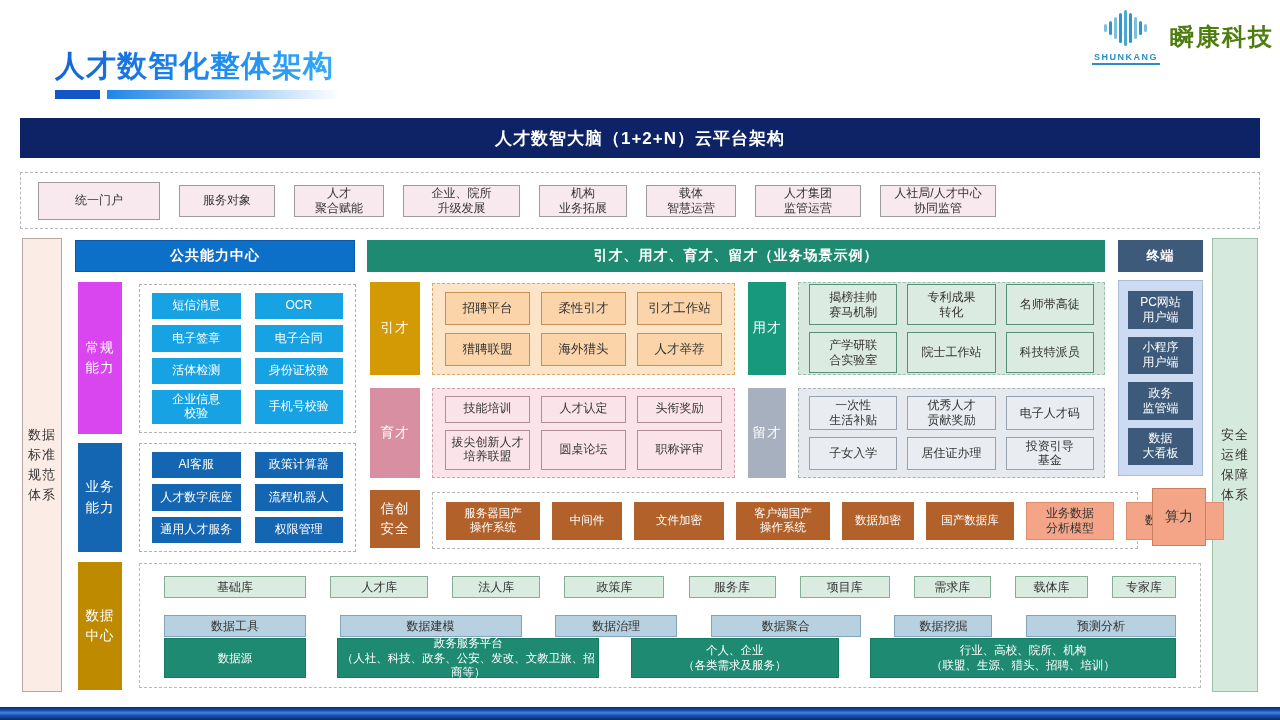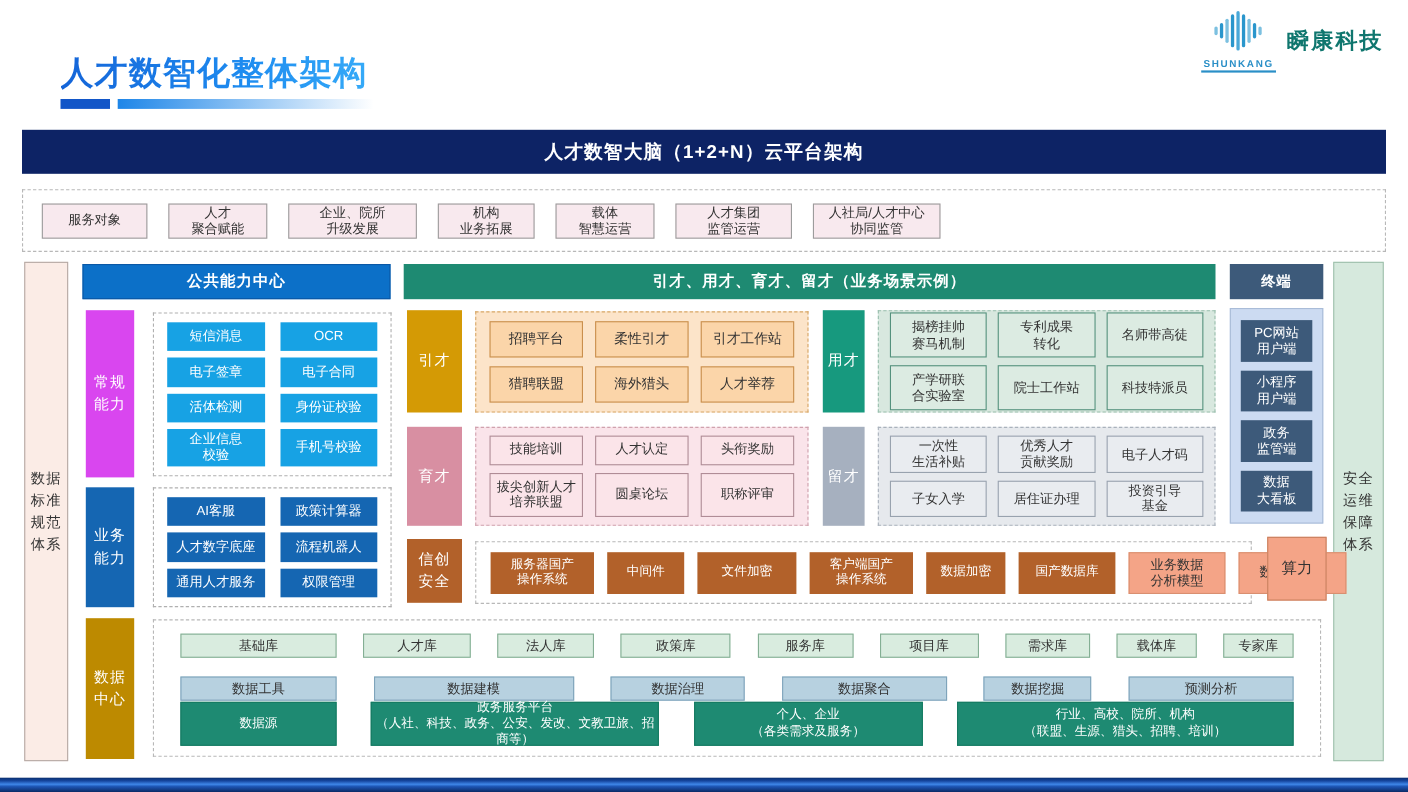--- a/index.html
+++ b/index.html
@@ -15,21 +15,21 @@
     -webkit-background-clip:text; background-clip:text; -webkit-text-fill-color:transparent; }
   .title-ul-a { left:55px; top:90px; width:45px; height:9px; background:#1256c8; }
   .title-ul-b { left:107px; top:90px; width:245px; height:9px;
     background:linear-gradient(90deg,#1e86e8 0%, rgba(255,255,255,0) 95%); }
 
   
   .logo { left:1092px; top:8px; display:flex; align-items:center; gap:10px; }
   .logo-icon-wrap { display:flex; flex-direction:column; align-items:center; }
   .logo-en { font-size:9px; font-weight:bold; letter-spacing:1.5px; color:#2a8fc7;
     border-bottom:2px solid #2a8fc7; padding:0 2px 1px; }
-  .logo-cn { font-size:20px; font-weight:bold; color:#0f766e; letter-spacing:2px; }
+  .logo-cn { font-size:24px; font-weight:bold; color:#4d7c0f; letter-spacing:2px; }
 
   
   .banner { left:20px; top:118px; width:1240px; height:40px; background:#0d2365;
     color:#fff; font-size:17px; font-weight:bold; letter-spacing:1px; }
 
   
   .svc-row { left:20px; top:172px; width:1240px; height:57px; border:1px dashed #b8b8b8;
     display:flex; align-items:center; padding-left:17px; gap:19px; }
   .svc-box { background:#f8e9ee; border:1px solid #9c9c9c; color:#333; font-size:12px;
     line-height:1.25; height:32px; display:flex; align-items:center; justify-content:center;
@@ -136,20 +136,21 @@
         </svg>
       </span>
       <span class="logo-en">SHUNKANG</span>
     </div>
     <span class="logo-cn">瞬康科技</span>
   </div>
 
   <div class="abs banner cc">人才数智大脑（1+2+N）云平台架构</div>
 
   <div class="abs svc-row">
+    <div class="svc-box svc-tall" style="width:122px">统一门户</div>
     <div class="svc-box" style="width:96px">服务对象</div>
     <div class="svc-box" style="width:90px">人才
 聚合赋能</div>
     <div class="svc-box" style="width:117px">企业、院所
 升级发展</div>
     <div class="svc-box" style="width:88px">机构
 业务拓展</div>
     <div class="svc-box" style="width:90px">载体
 智慧运营</div>
     <div class="svc-box" style="width:106px">人才集团

